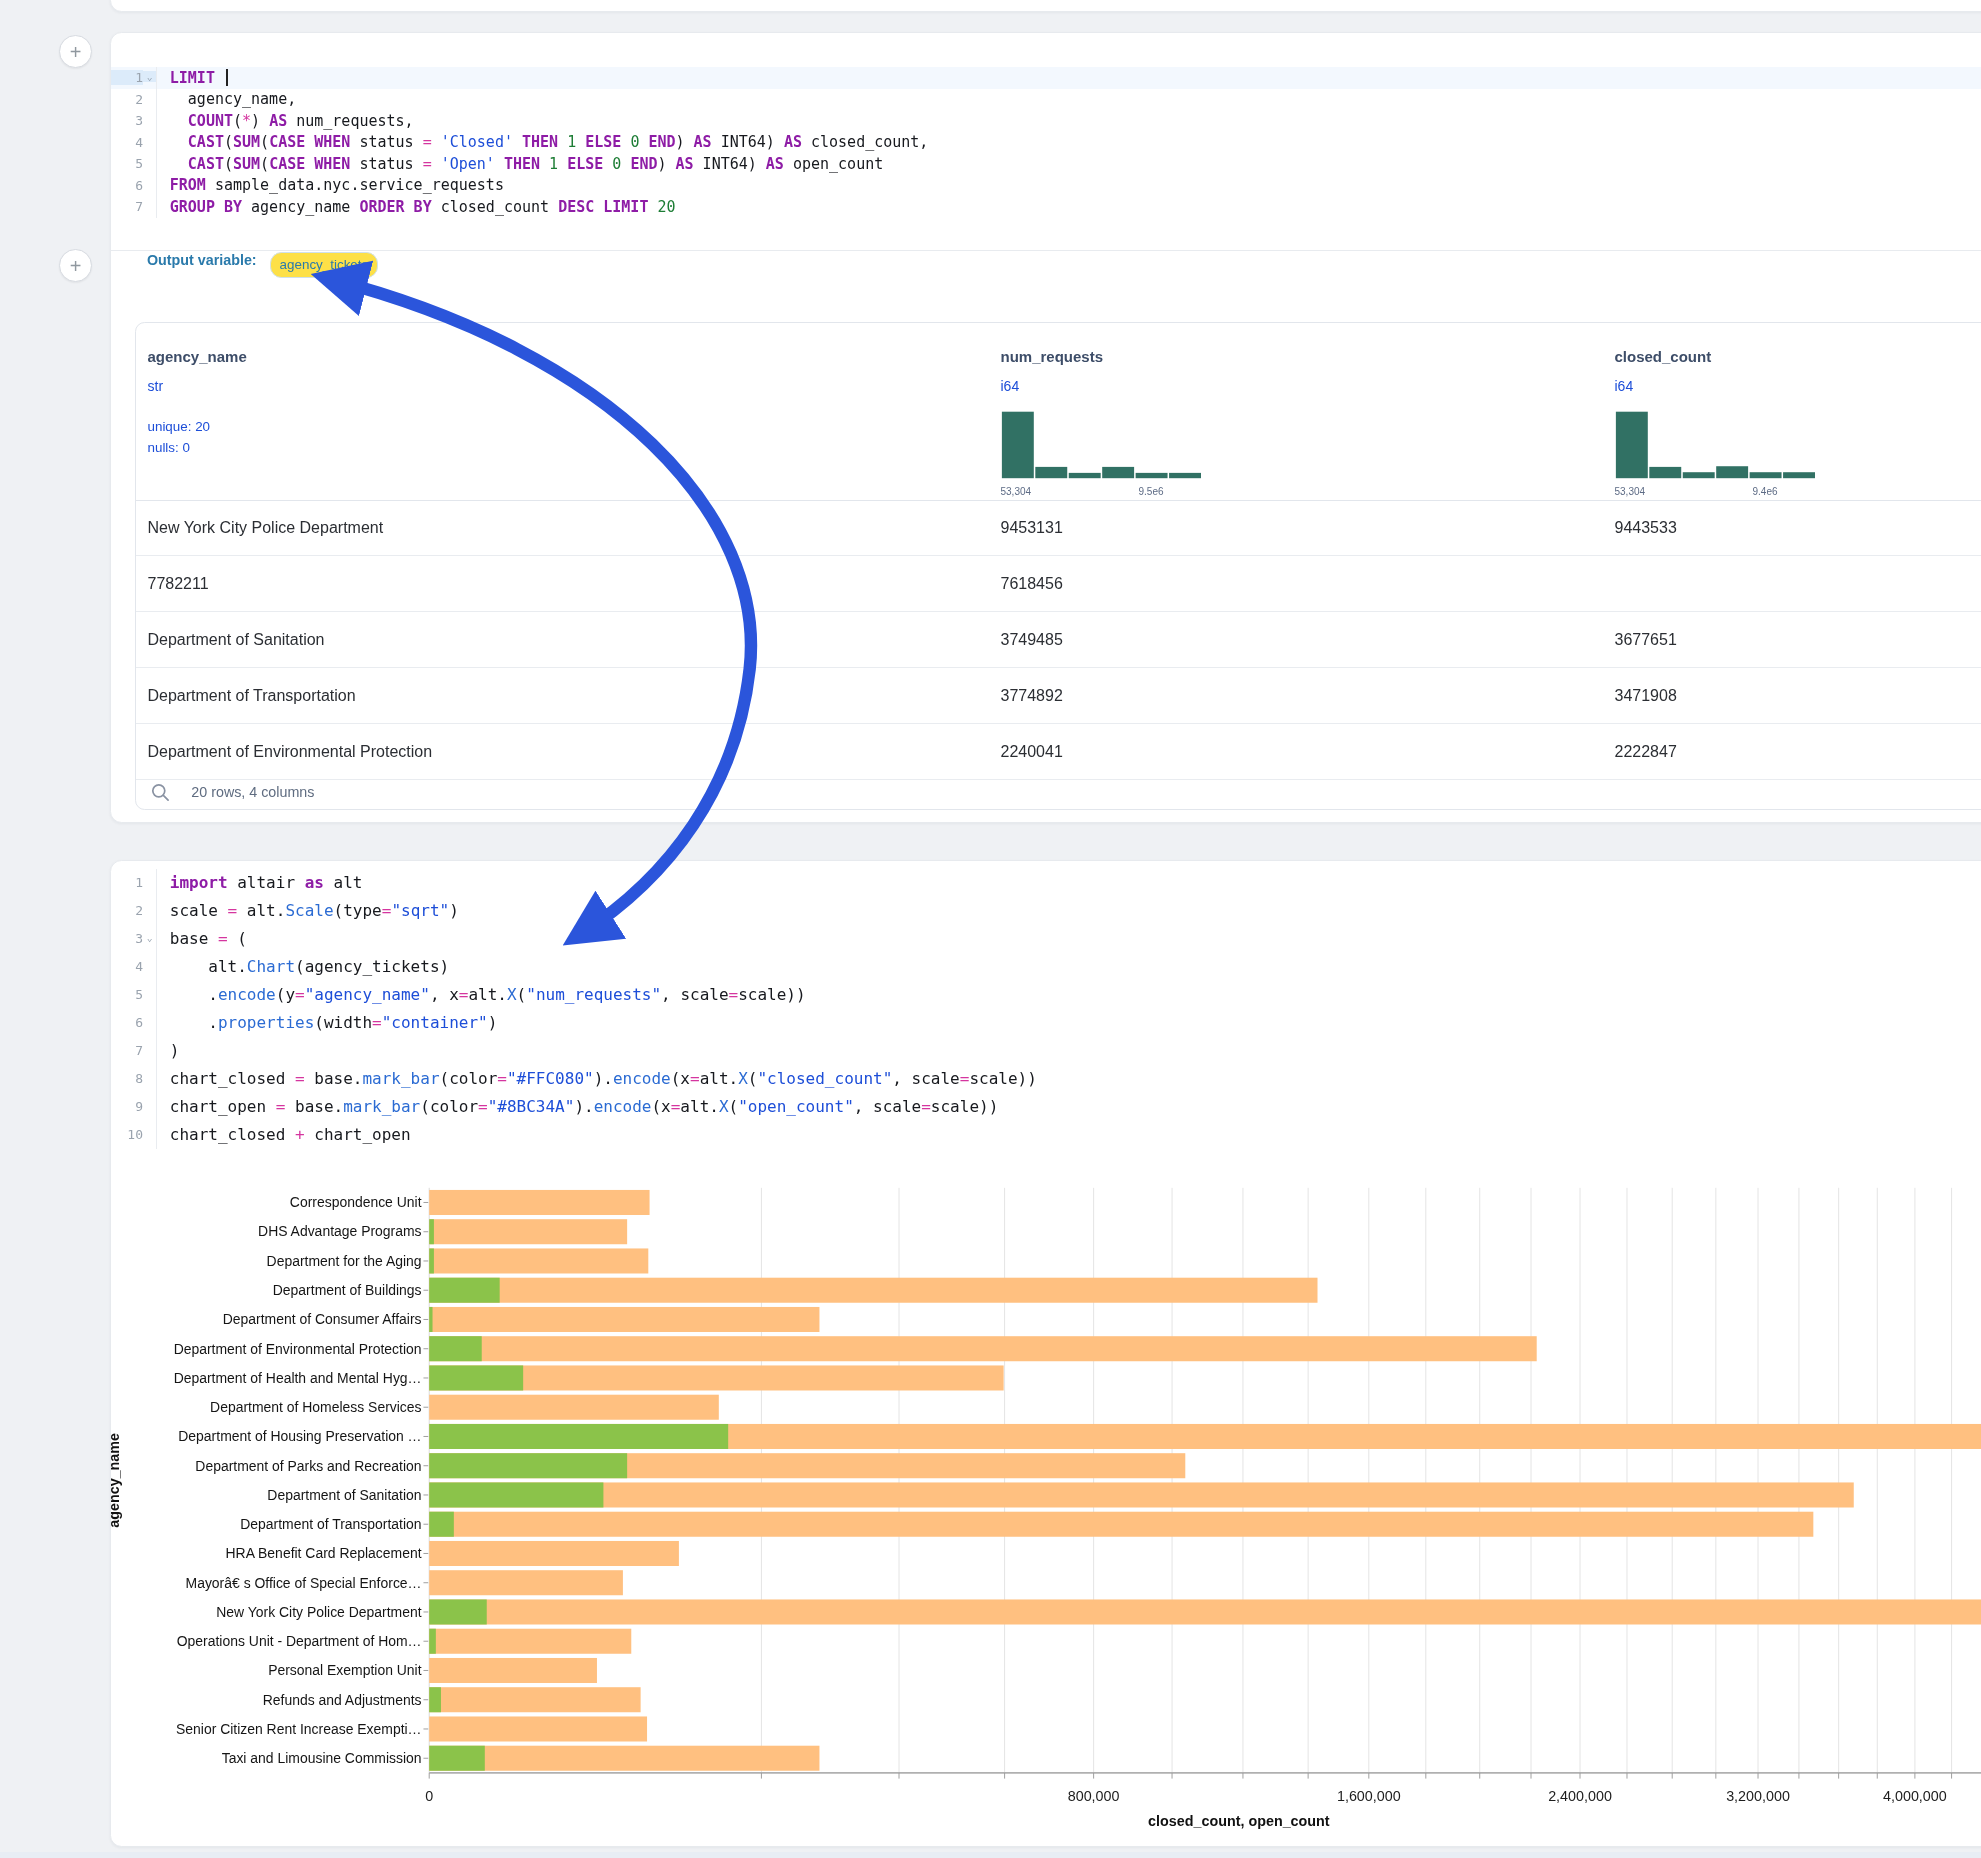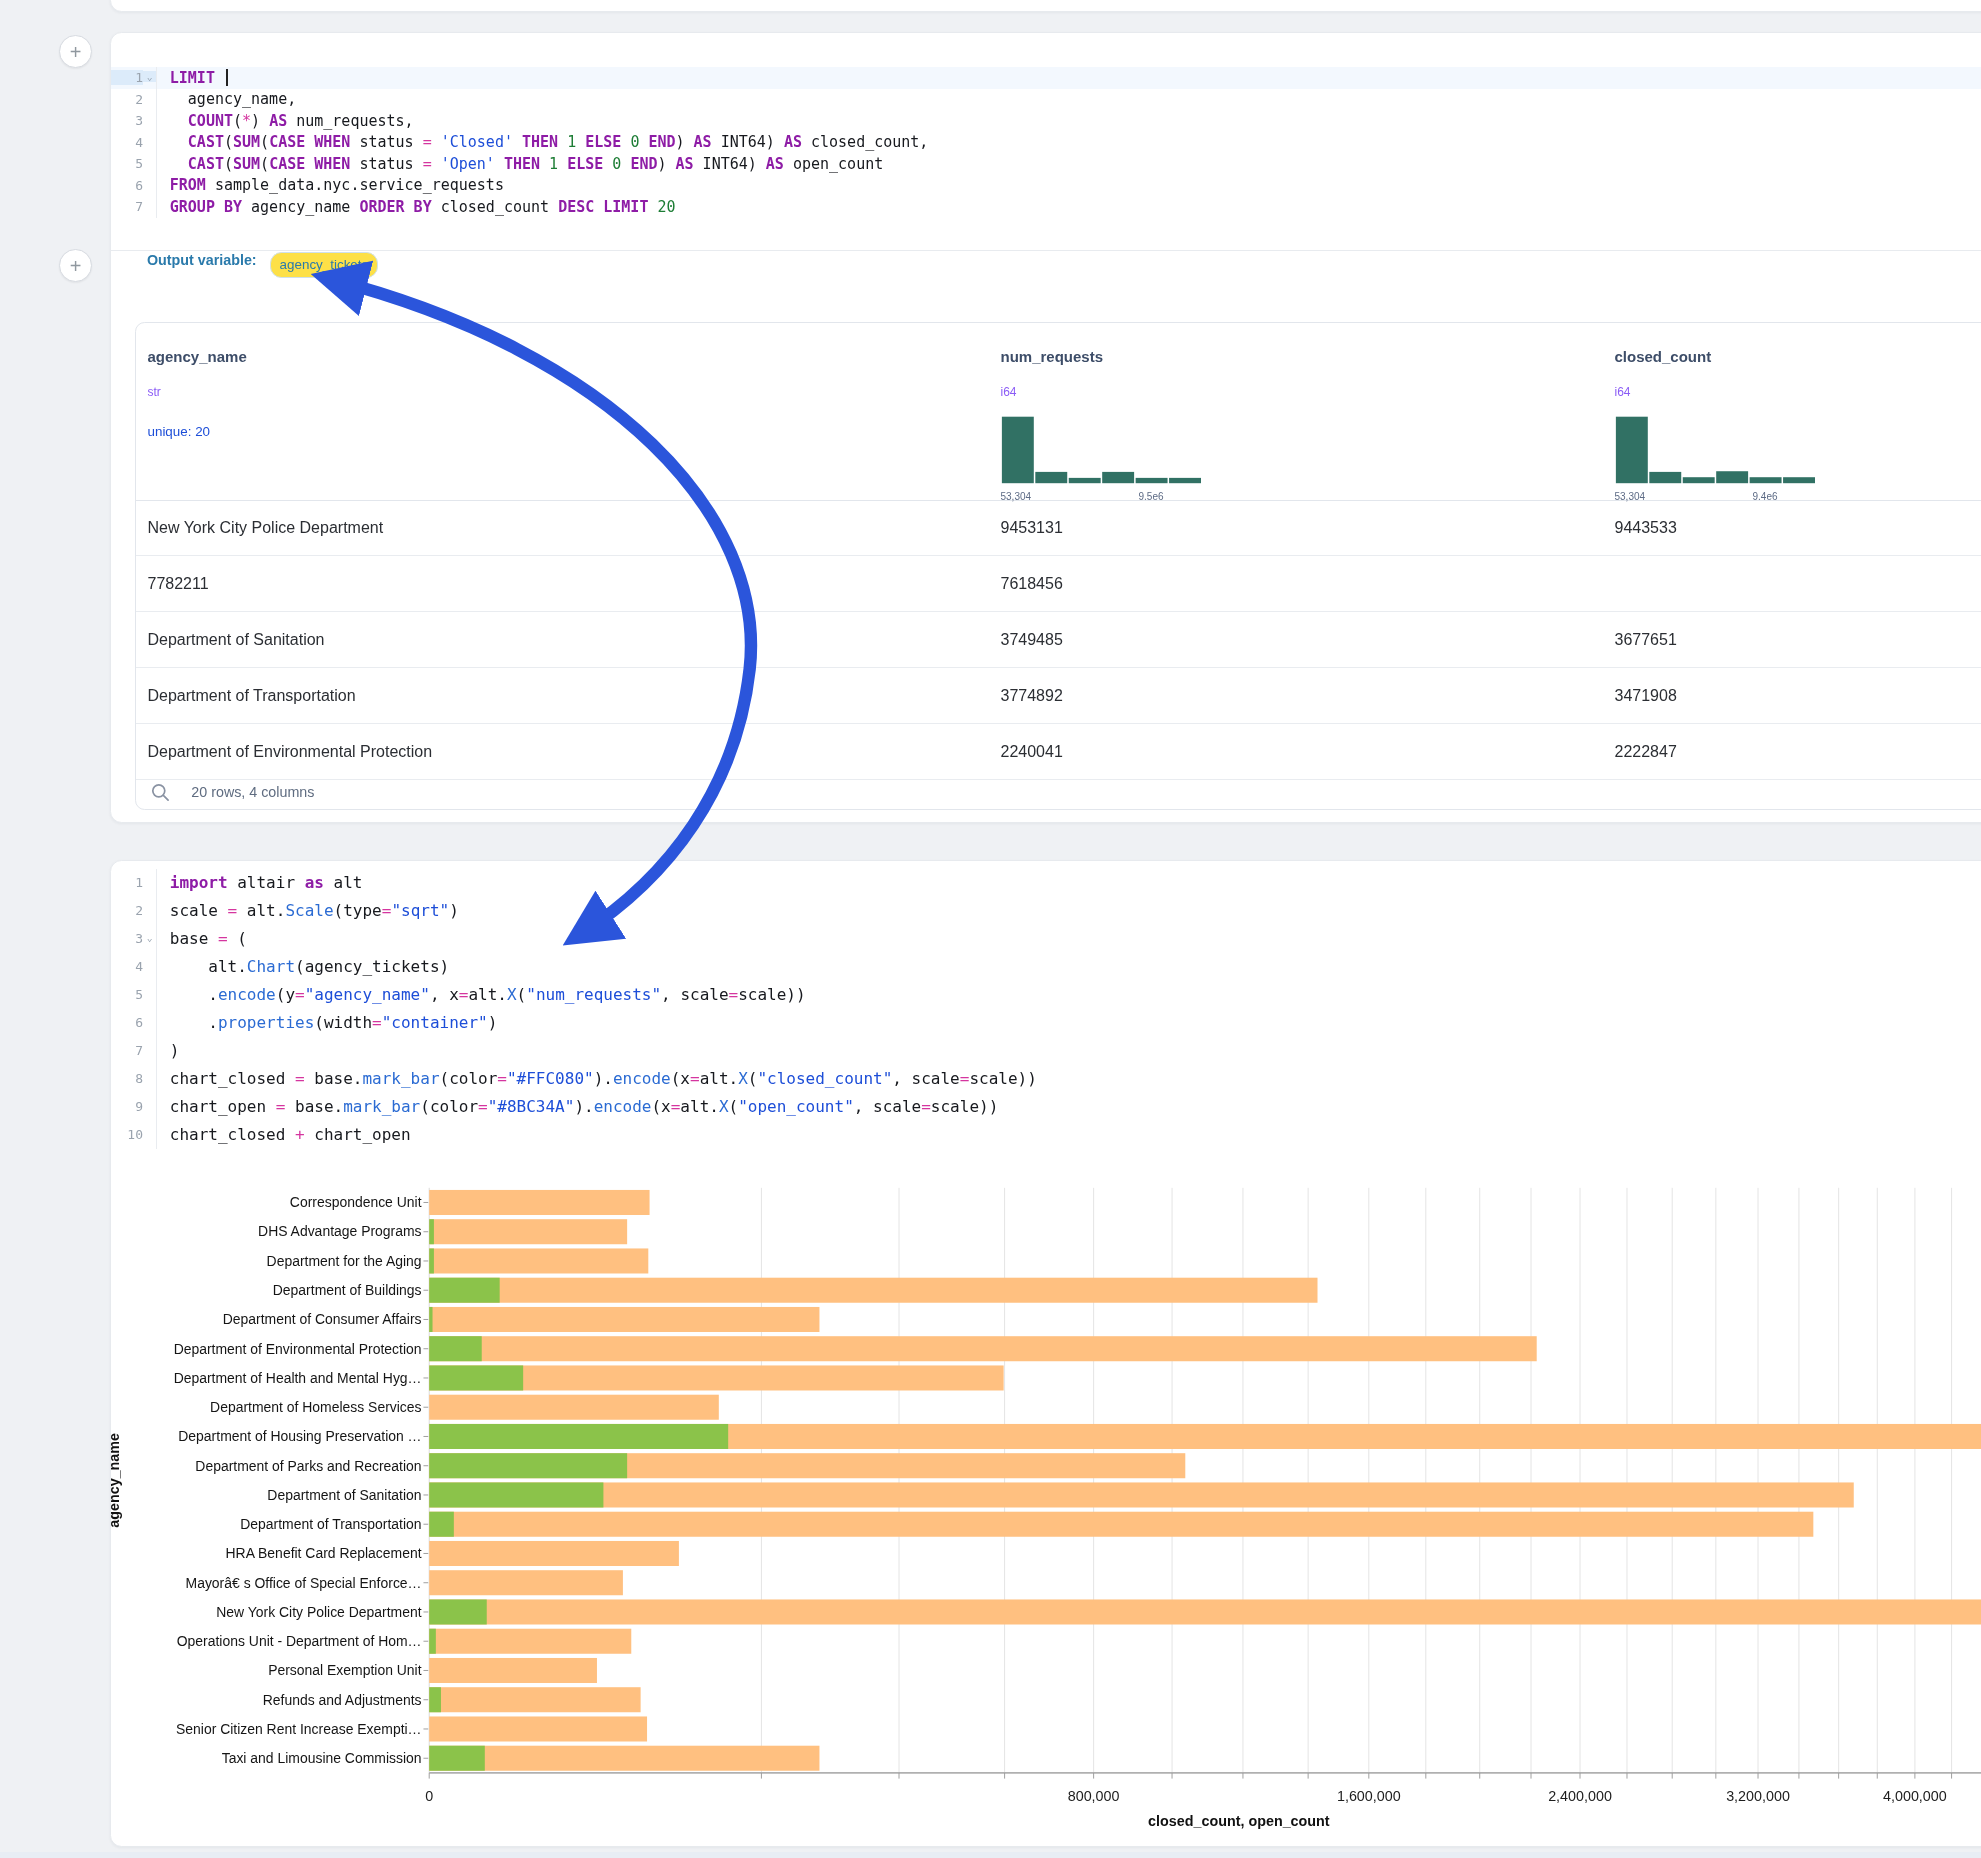--- a/index.html
+++ b/index.html
@@ -65,21 +65,21 @@
   .tcard{
     position:absolute;left:24px;top:289px;width:1874px;height:486px;
     border:1px solid #e2e6ec;border-radius:9.6px;overflow:hidden;background:#fff;
   }
   .thead{
     position:absolute;top:0;left:0;right:0;height:177px;border-bottom:1px solid #e2e6ec;
     display:grid;grid-template-columns:853px 614px 614px 401px;
   }
   .thcell{padding:25px 0 0 11.5px;position:relative}
   .th-name{font-size:15px;font-weight:bold;color:#3d4d68}
-  .th-type{font-size:12px;color:#8b5cf6;margin-top:20px}
+  .th-type{font-size:14px;color:#1d4ed8;margin-top:13px}
   .th-stats{font-size:13.4px;color:#1d4ed8;margin-top:22px;line-height:21px}
   .th-hist{margin-top:12.4px}
   .th-minmax{width:206px;font-size:10px;color:#5d6b85;position:relative;height:17px}
   .th-max{position:absolute;left:138px;top:0}
   #table-body .trow{
     display:grid;grid-template-columns:853px 614px 614px 401px;height:55px;
     align-items:center;border-bottom:1px solid #e9ecf0;font-size:16px;color:#2b2e33;
   }
   #table-body .trow>div{padding-left:11.5px}
   .tfoot{
@@ -145,20 +145,21 @@
     <span class="pill">agency_tickets</span>
   </div>
 
   <div class="tcard">
     <div class="thead">
       <div class="thcell">
         <div class="th-name">agency_name</div>
         <div class="th-type">str</div>
         <div class="th-stats">
           <div>unique: 20</div>
+          <div>nulls: 0</div>
         </div>
       </div>
       <div class="thcell">
         <div class="th-name">num_requests</div>
         <div class="th-type">i64</div>
         <div class="th-hist"><svg width="206" height="76" viewBox="0 0 215 80">
               <rect x="0" y="6" width="33.6" height="70" fill="#317164"></rect>
               <rect x="35.2" y="64.1" width="33.6" height="11.9" fill="#317164"></rect>
               <rect x="70.4" y="70.4" width="33.6" height="5.6000000000000005" fill="#317164"></rect>
               <rect x="105.60000000000001" y="64.1" width="33.6" height="11.9" fill="#317164"></rect>

